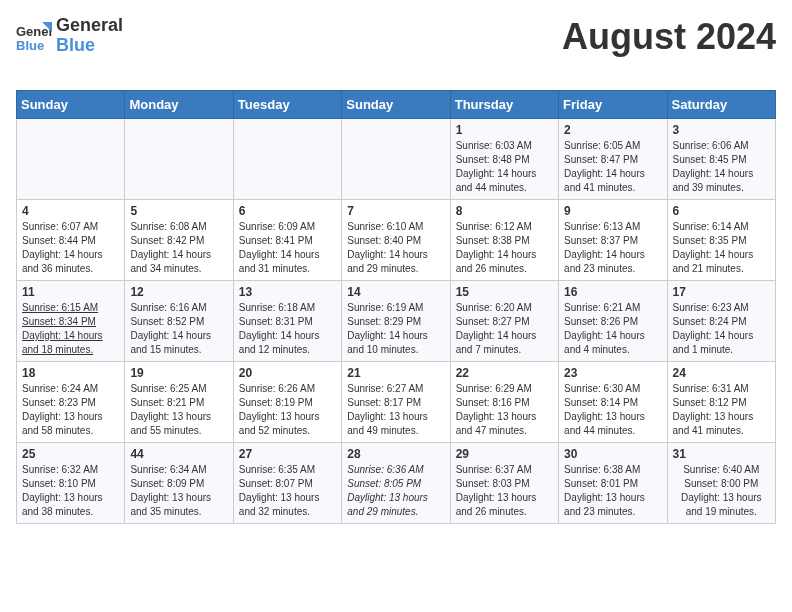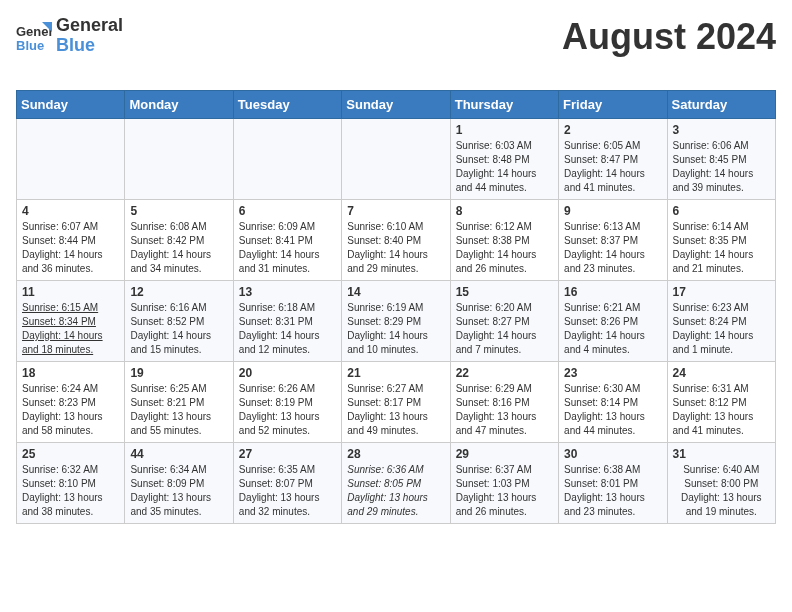--- a/index.html
+++ b/index.html
@@ -293,21 +293,21 @@
         </td>
         <td>
           <span class="day-number">28</span>
           <div class="day-info" style="white-space: pre-line; font-style: italic;">Sunrise: 6:36 AM
 Sunset: 8:05 PM
 Daylight: 13 hours and 29 minutes.</div>
         </td>
         <td>
           <span class="day-number">29</span>
           <div class="day-info" style="white-space: pre-line;">Sunrise: 6:37 AM
-Sunset: 1:03 PM
+Sunset: 8:03 PM
 Daylight: 13 hours and 26 minutes.</div>
         </td>
         <td>
           <span class="day-number">30</span>
           <div class="day-info" style="white-space: pre-line;">Sunrise: 6:38 AM
 Sunset: 8:01 PM
 Daylight: 13 hours and 23 minutes.</div>
         </td>
         <td>
           <span class="day-number">31</span>

